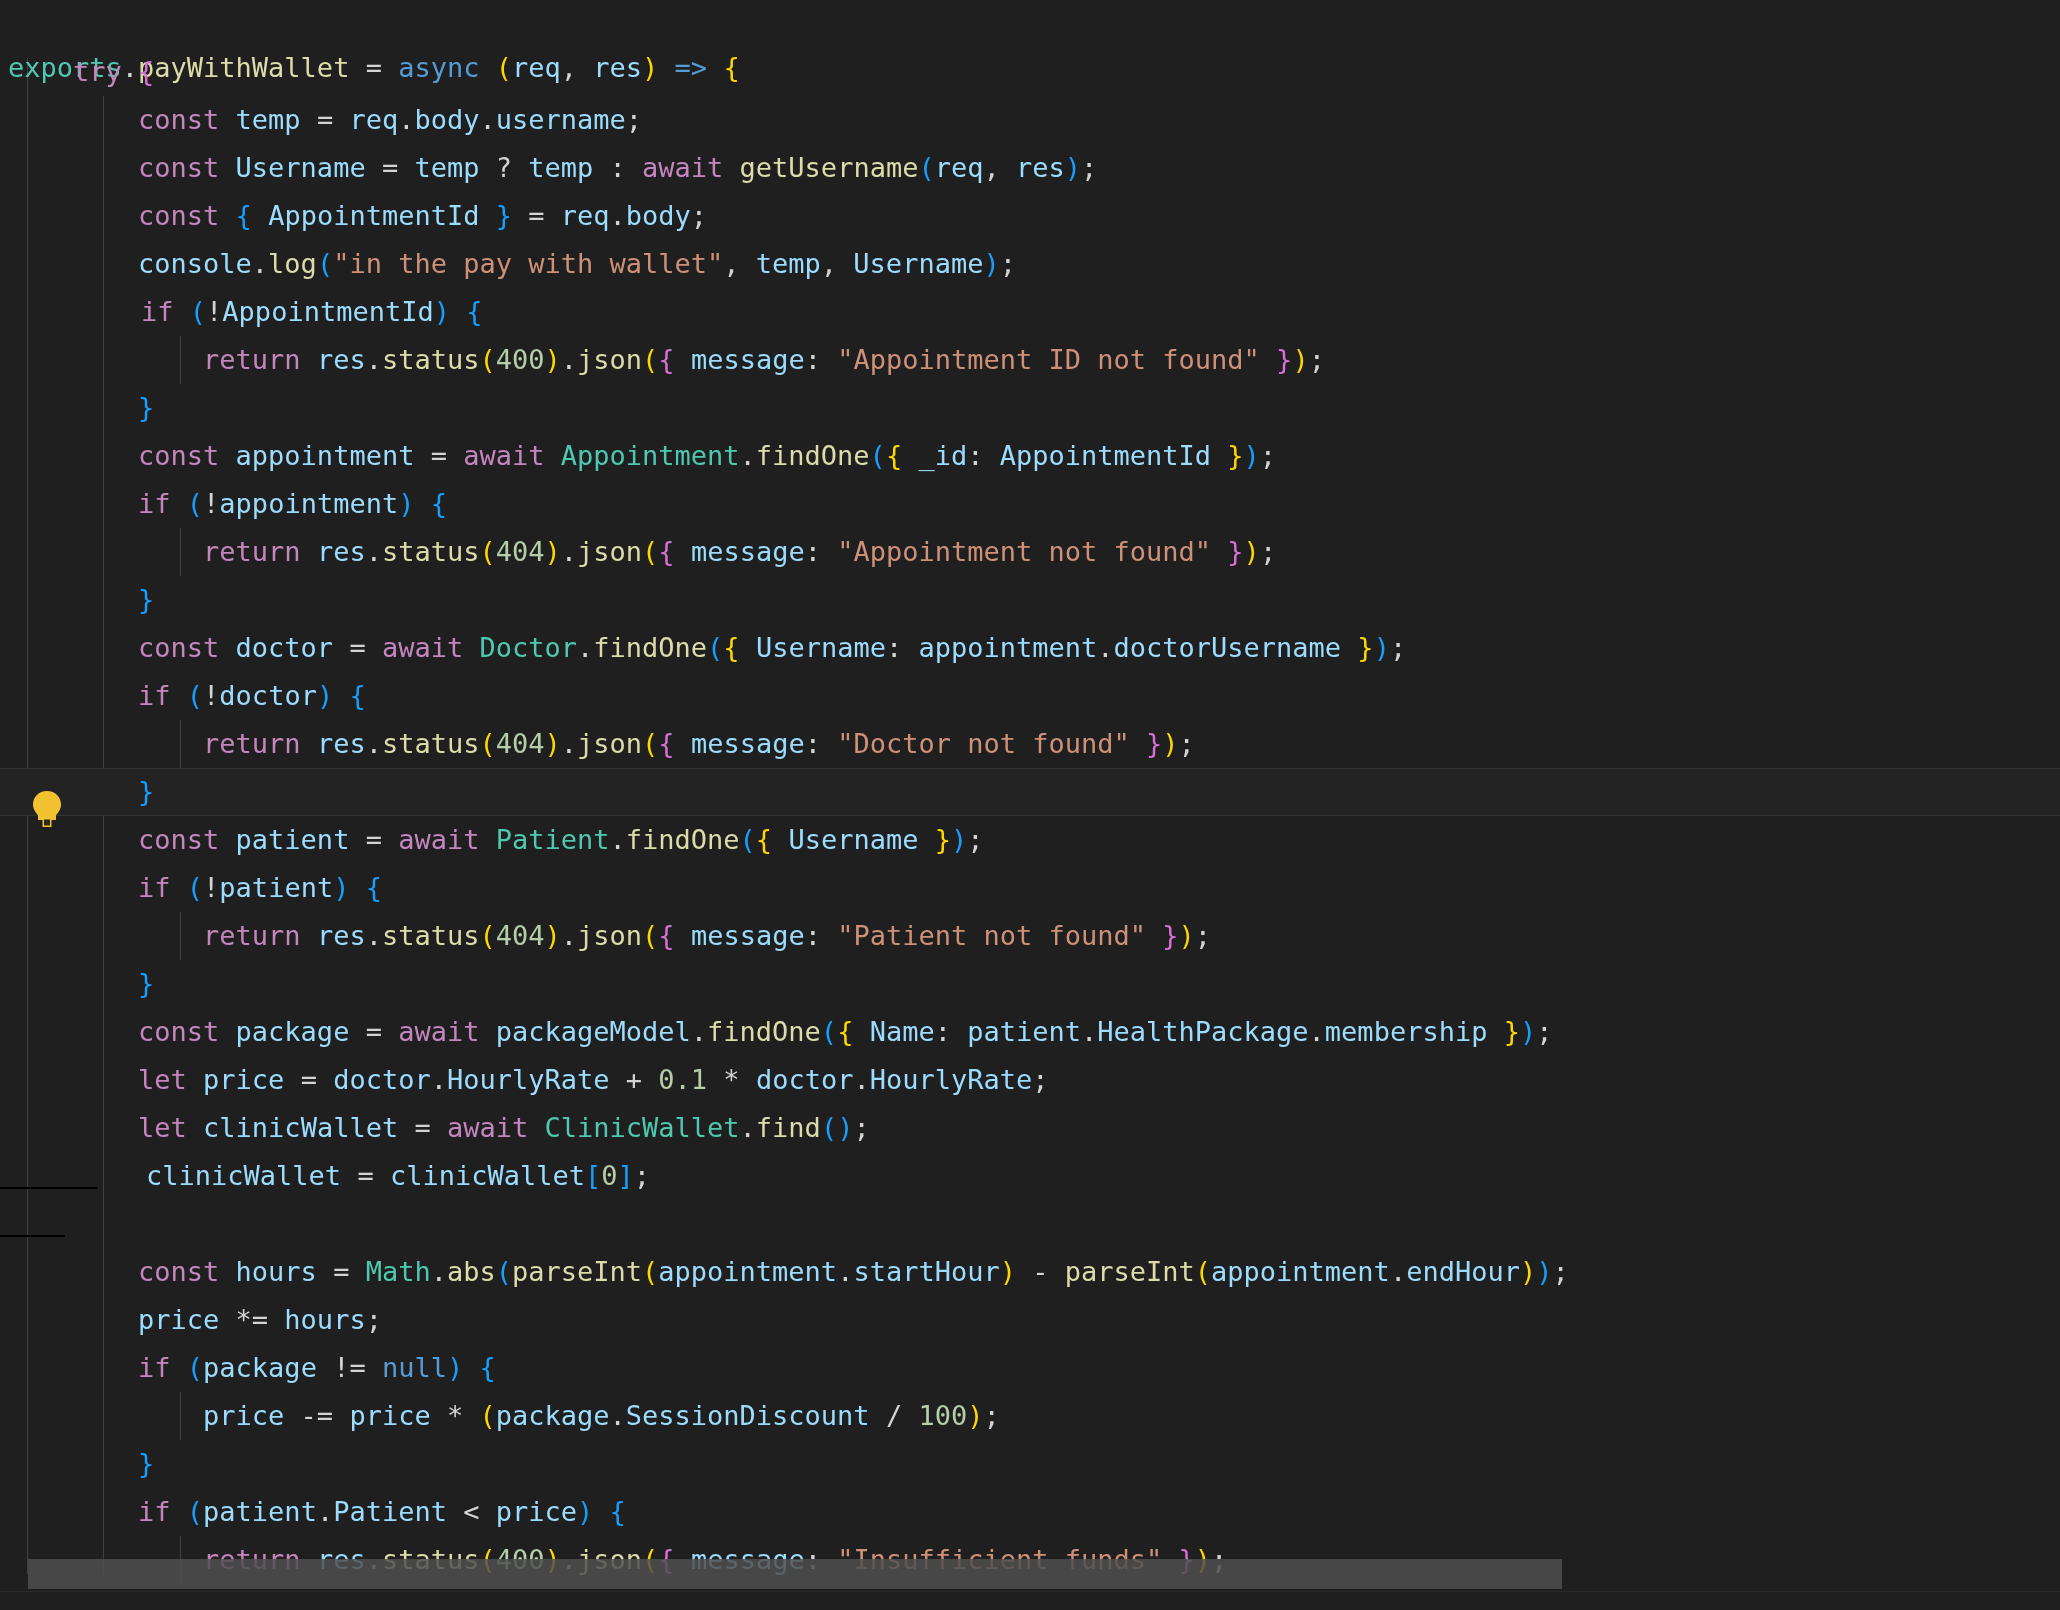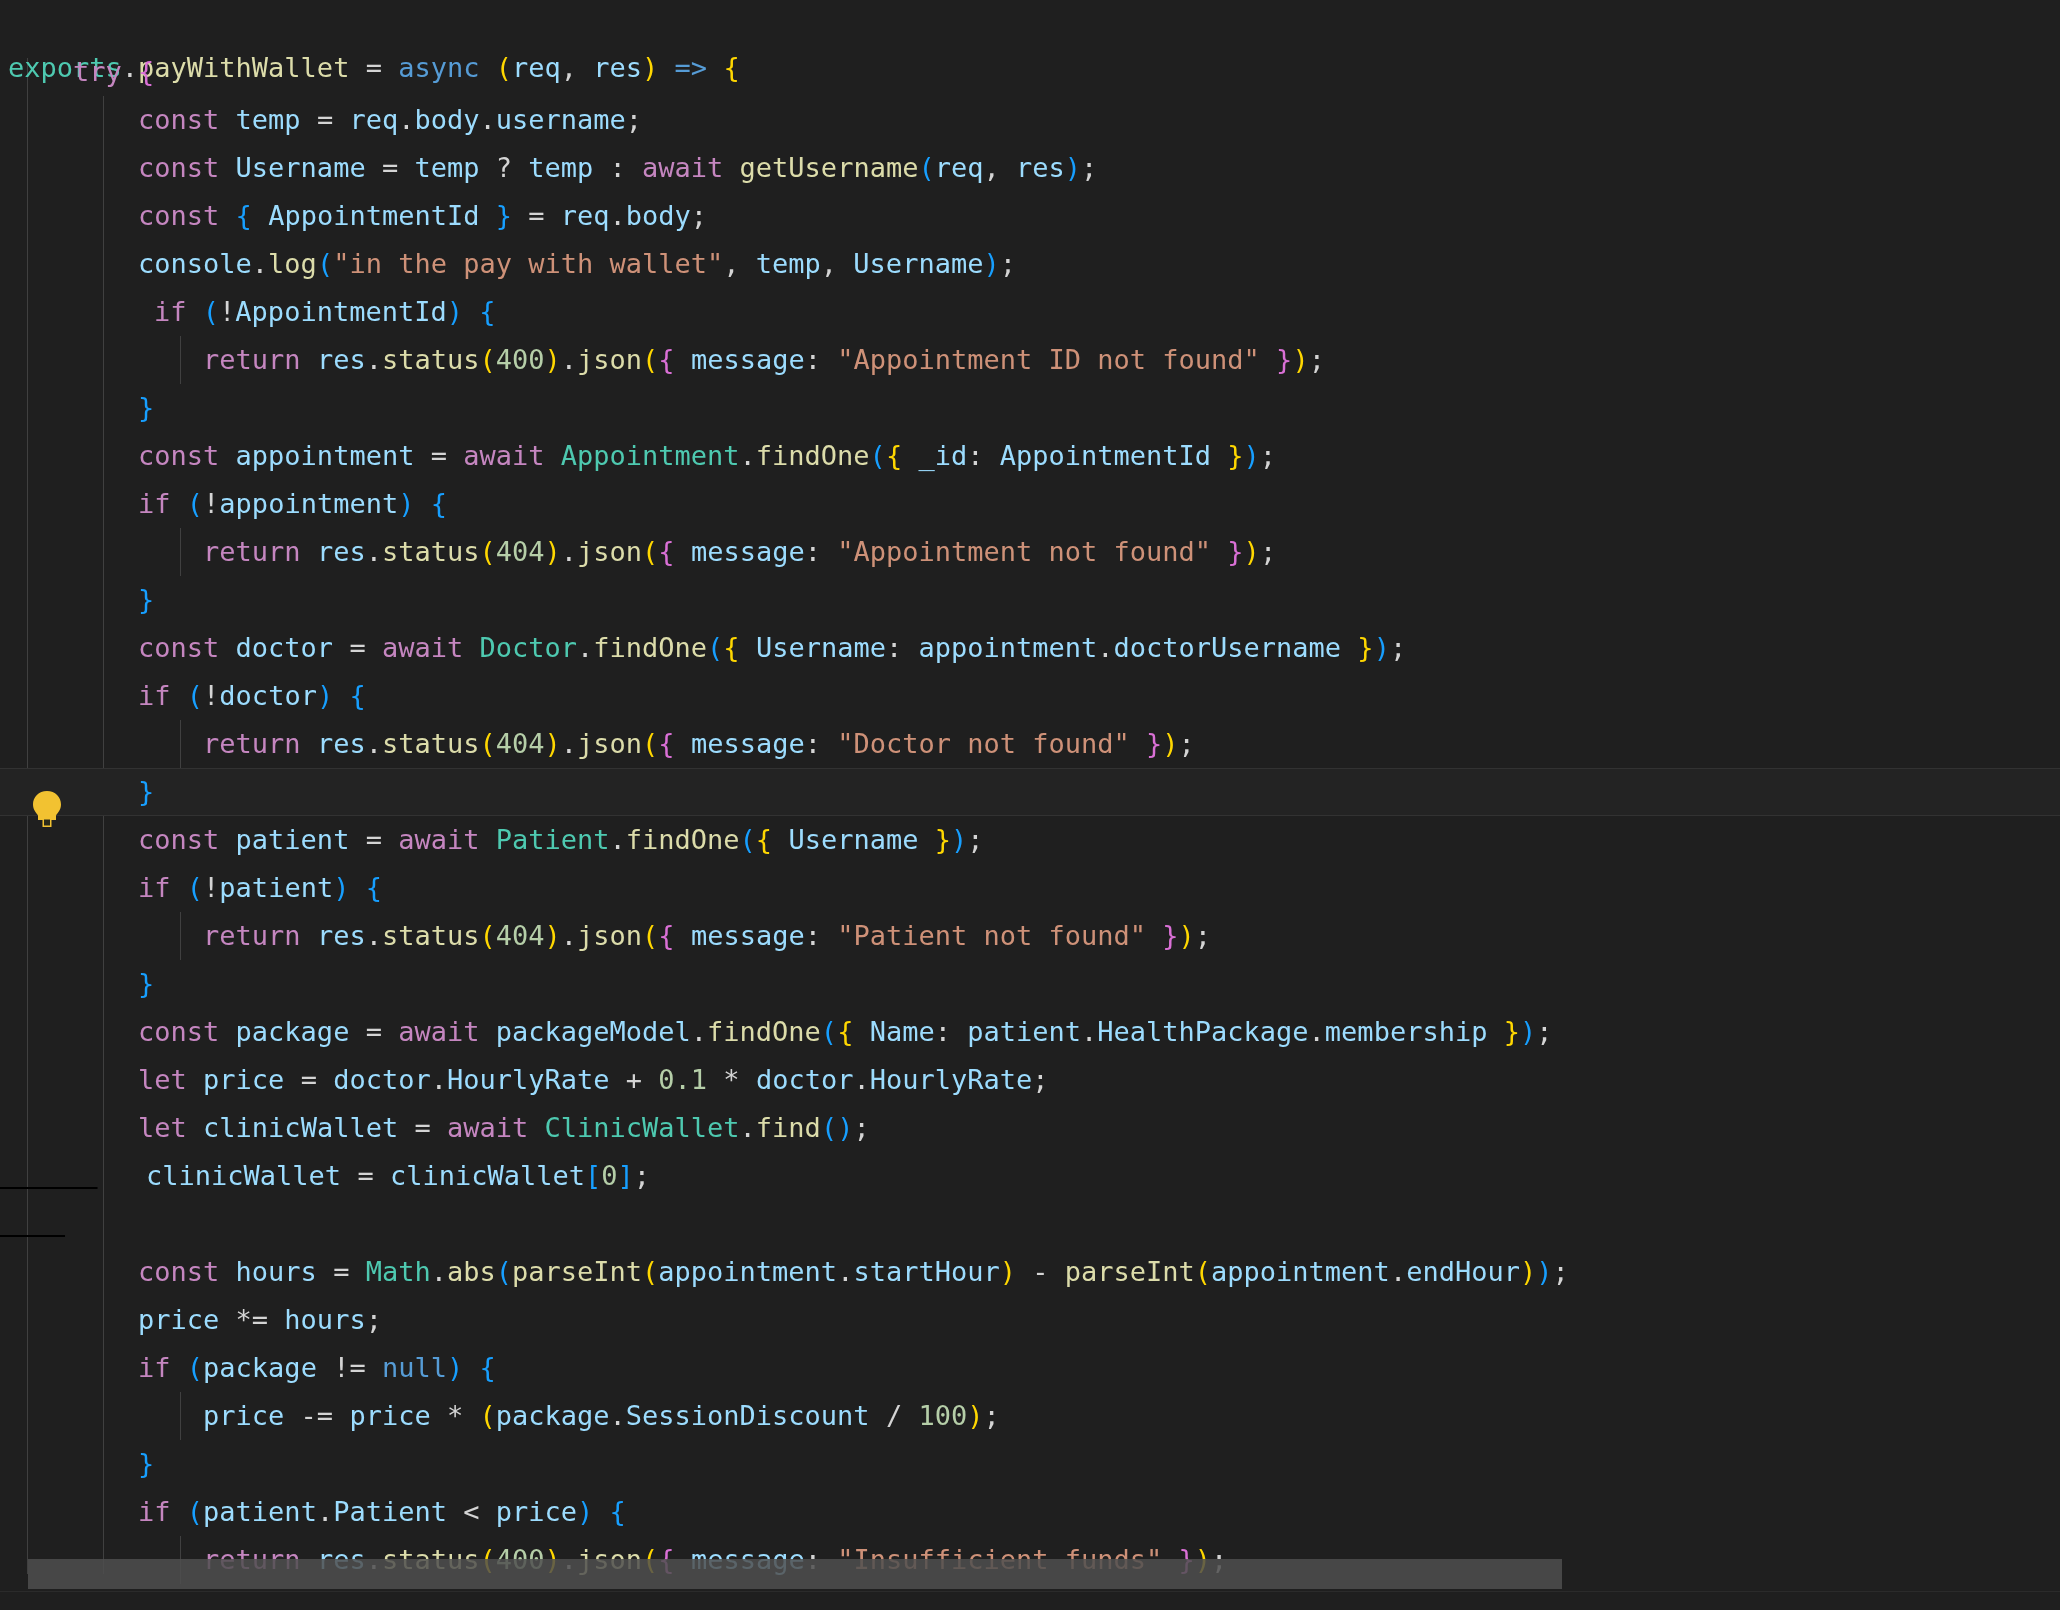--- a/index.html
+++ b/index.html
@@ -85,21 +85,21 @@
     </div>
 
     <div class="ln" style="top:192px;position:absolute;left:0;right:0;">
       <span class="txt" style="left:8px;"><span class="plain">        </span><span class="kw">const</span><span class="plain"> </span><span class="b3">{</span><span class="plain"> </span><span class="var">AppointmentId</span><span class="plain"> </span><span class="b3">}</span><span class="plain"> = </span><span class="var">req</span><span class="plain">.</span><span class="var">body</span><span class="plain">;</span></span>
     </div>
 
     <div class="ln" style="top:240px;position:absolute;left:0;right:0;">
       <span class="txt" style="left:8px;"><span class="plain">        </span><span class="var">console</span><span class="plain">.</span><span class="fn">log</span><span class="b3">(</span><span class="str">"in the pay with wallet"</span><span class="plain">, </span><span class="var">temp</span><span class="plain">, </span><span class="var">Username</span><span class="b3">)</span><span class="plain">;</span></span>
     </div>
 
-    <div class="ln" style="top:288px;position:absolute;left:16px;right:0;">
+    <div class="ln" style="top:288px;position:absolute;left:3px;right:0;">
       <span class="txt" style="left:8px;"><span class="plain">        </span><span class="kw">if</span><span class="plain"> </span><span class="b3">(</span><span class="plain">!</span><span class="var">AppointmentId</span><span class="b3">)</span><span class="plain"> </span><span class="b3">{</span></span>
     </div>
 
     <div class="ln" style="top:336px;position:absolute;left:0;right:0;">
       <span class="ig3"></span>
       <span class="txt" style="left:8px;"><span class="plain">            </span><span class="kw">return</span><span class="plain"> </span><span class="var">res</span><span class="plain">.</span><span class="fn">status</span><span class="b1">(</span><span class="num">400</span><span class="b1">)</span><span class="plain">.</span><span class="fn">json</span><span class="b1">(</span><span class="b2">{</span><span class="plain"> </span><span class="var">message</span><span class="plain">: </span><span class="str">"Appointment ID not found"</span><span class="plain"> </span><span class="b2">}</span><span class="b1">)</span><span class="plain">;</span></span>
     </div>
 
     <div class="ln" style="top:384px;position:absolute;left:0;right:0;">
       <span class="txt" style="left:8px;"><span class="plain">        </span><span class="b3">}</span></span>

